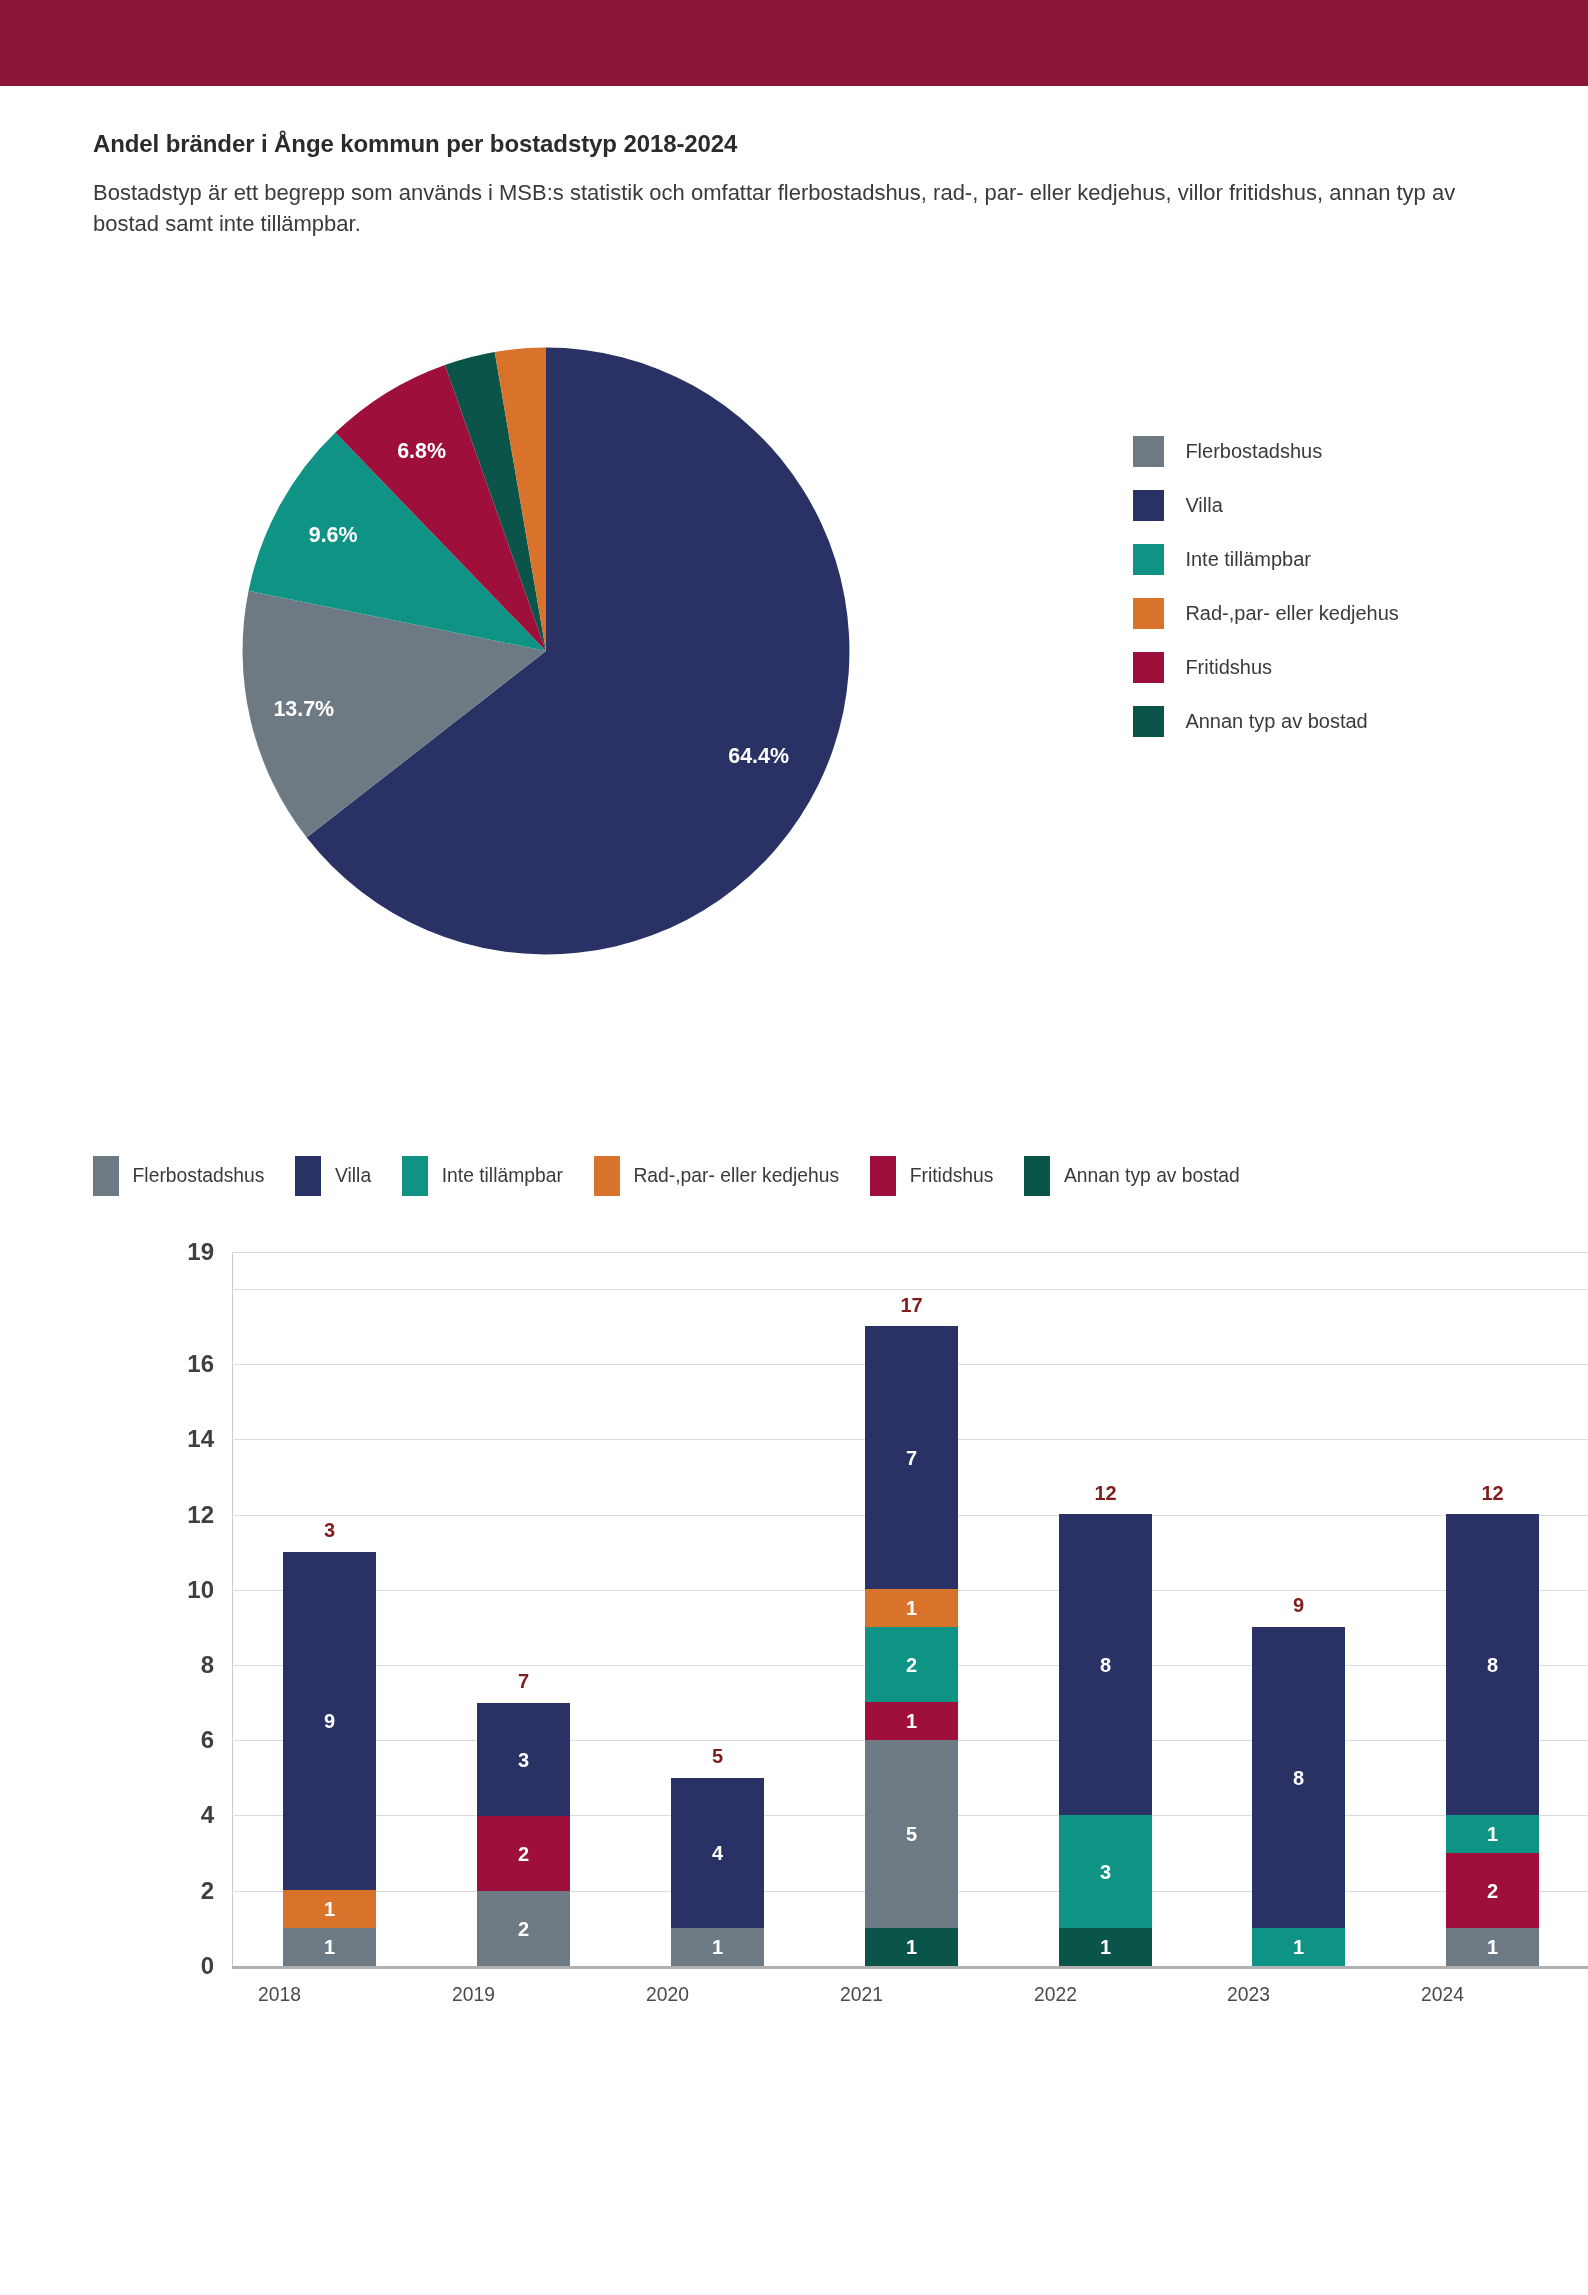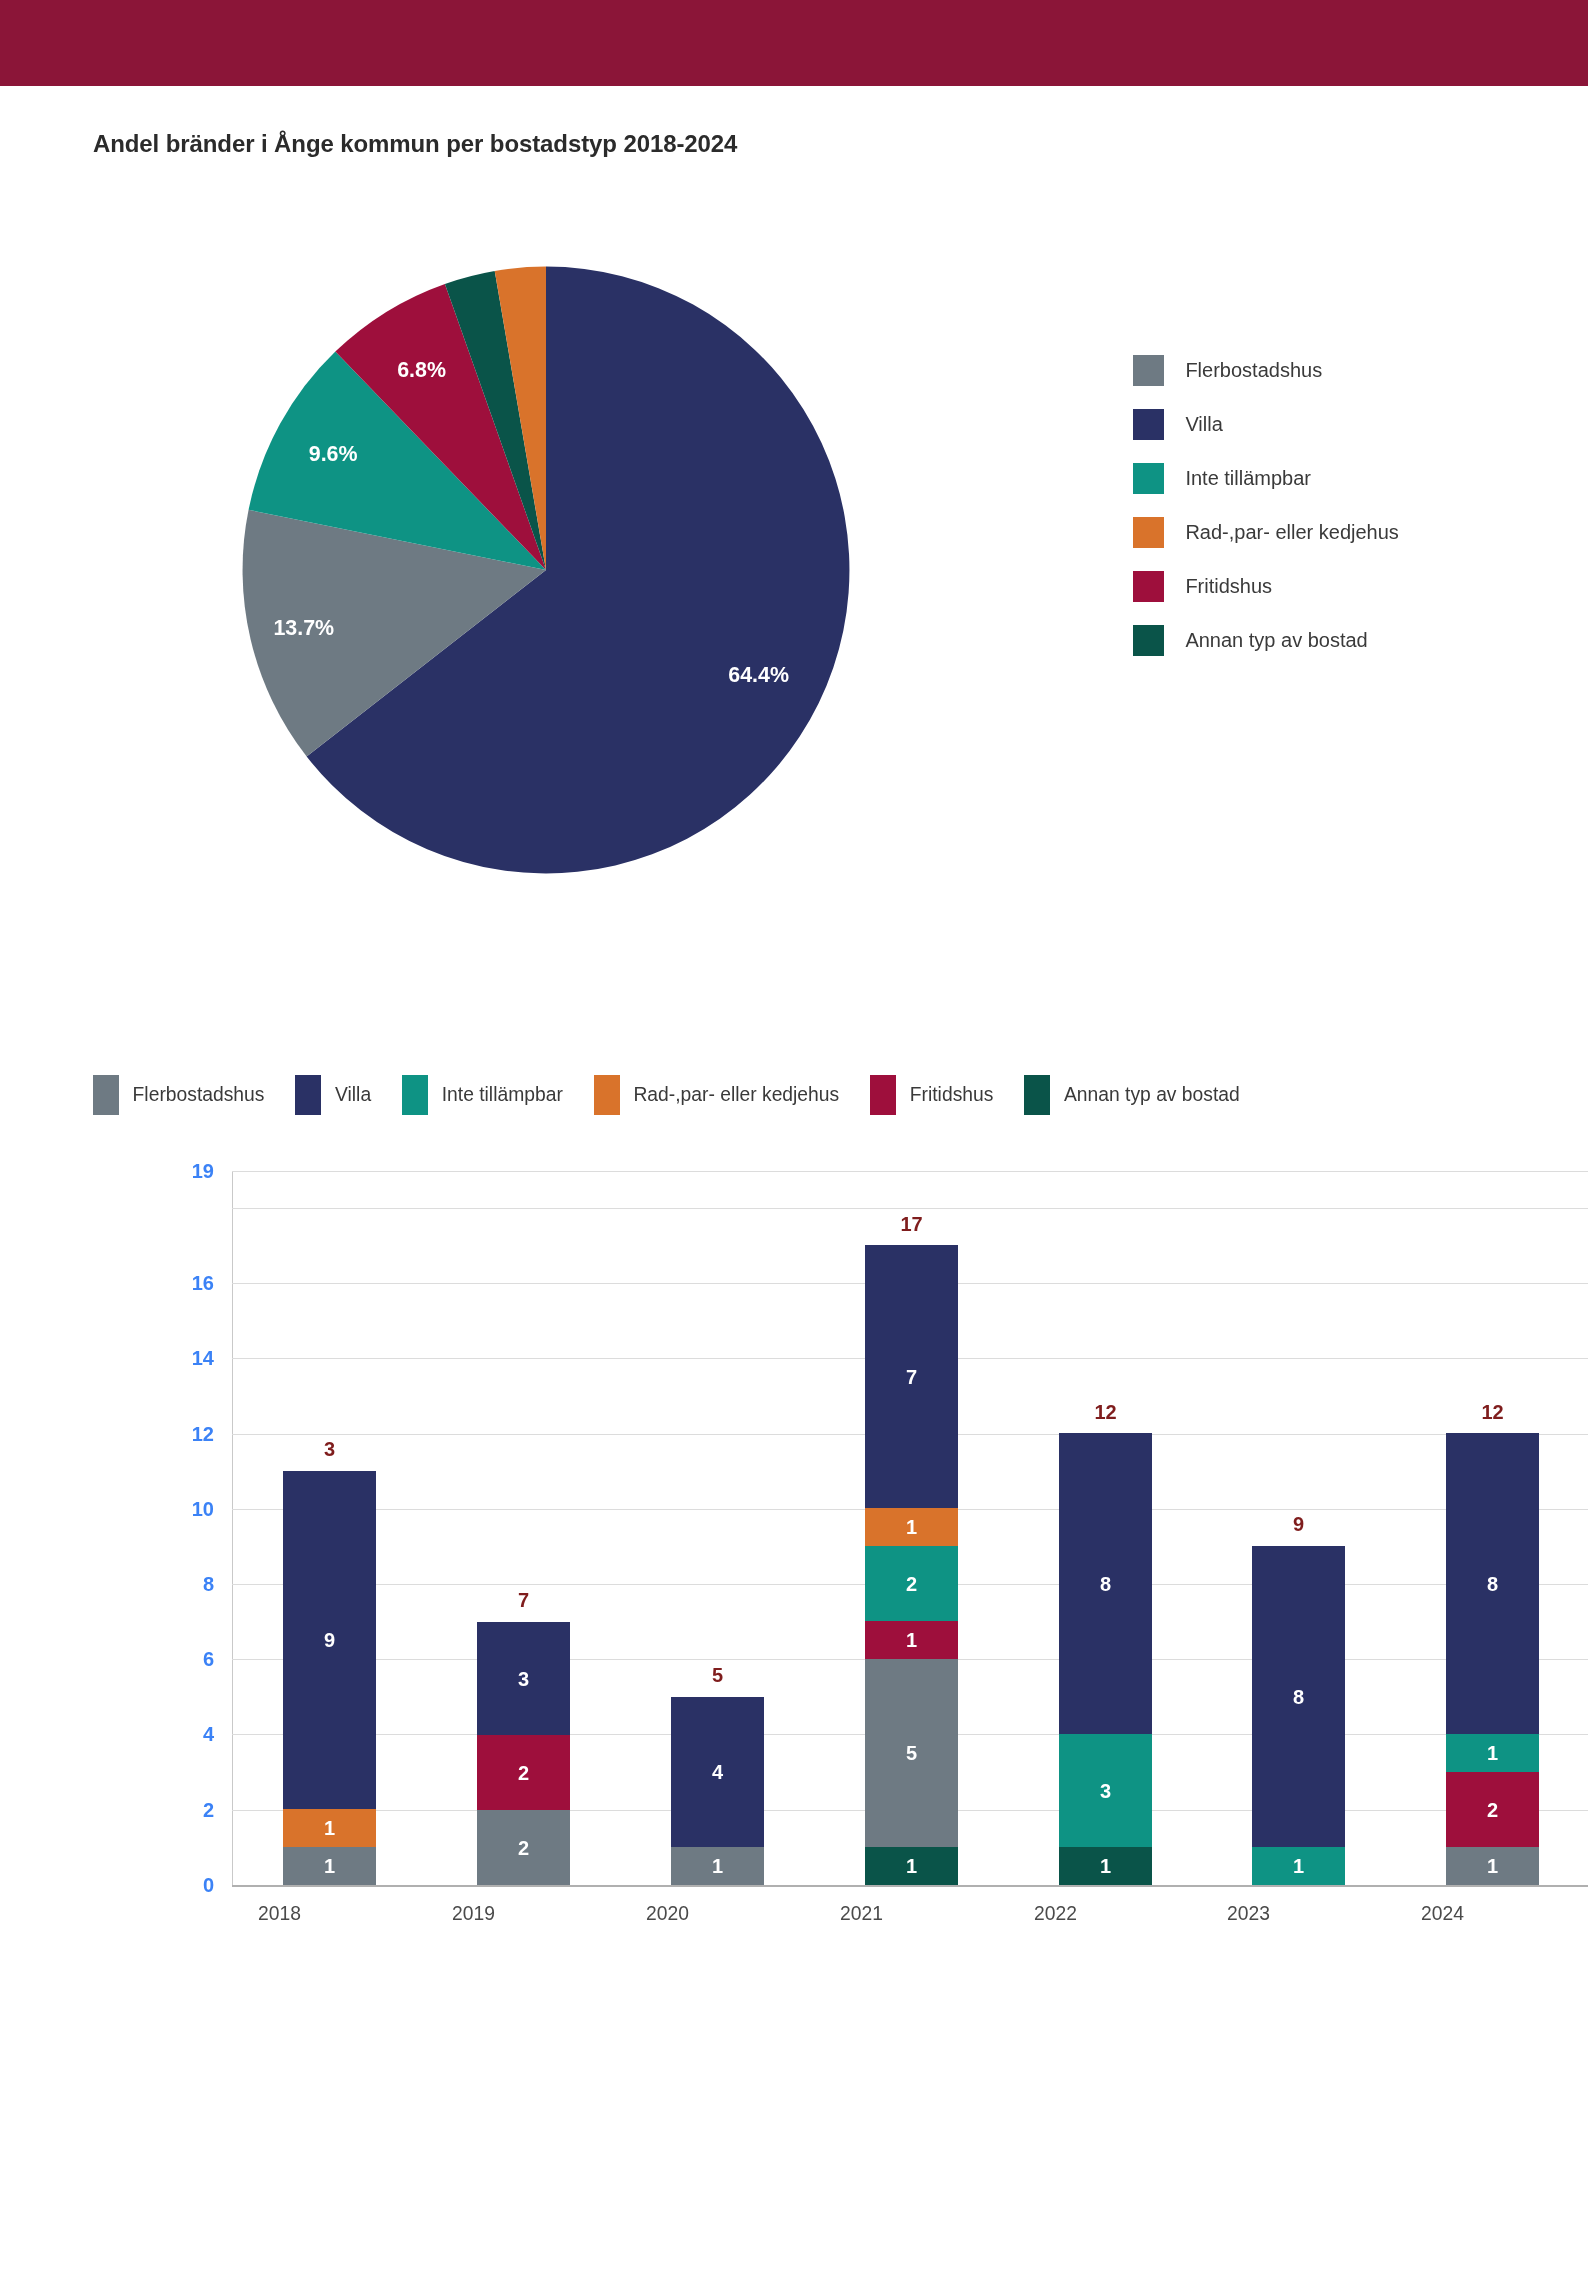--- a/index.html
+++ b/index.html
@@ -127,23 +127,23 @@
     position: absolute;
     left: 139px; top: 729px;
     width: 1357px; height: 2.1px;
     background: #b0b0b0;
   }
   .ytick-inner {
     position: absolute;
     left: 29px;
     width: 93px;
     text-align: right;
-    font-size: 20px;
-    font-weight: bold;
-    color: #3b82f6;
+    font-size: 24px;
+    font-weight: bold;
+    color: #404040;
     transform: translateY(-50%);
   }
   .bar-col {
     position: absolute;
     bottom: 0;
     width: 93px;
   }
   .seg {
     position: relative;
     width: 100%;
@@ -174,20 +174,21 @@
   }
 </style>
 </head>
 <body>
 
 <div class="top-banner"></div>
 
 <div class="content">
 
   <div class="pie-section-title">Andel bränder i Ånge kommun per bostadstyp 2018-2024</div>
+  <div class="pie-section-desc">Bostadstyp är ett begrepp som används i MSB:s statistik och omfattar flerbostadshus, rad-, par- eller kedjehus, villor fritidshus, annan typ av bostad samt inte tillämpbar.</div>
 
   <div class="pie-block">
     <div class="pie-wrap">
       <svg class="pie-svg" viewBox="0 0 1000 1000" id="pie-svg">
           <path d="M 500 500 L 500 75 A 425 425 0 1 1 164.76655884113154 761.2346453454891 Z" fill="#2A3165"></path>
           <path d="M 500 500 L 164.76655884113154 761.2346453454891 A 425 425 0 0 1 83.44561924307499 415.69431886156934 Z" fill="#6E7A83"></path>
           <path d="M 500 500 L 83.44561924307499 415.69431886156934 A 425 425 0 0 1 204.9625323901928 194.09496129290062 Z" fill="#0E9384"></path>
           <path d="M 500 500 L 204.9625323901928 194.09496129290062 A 425 425 0 0 1 358.4155872346255 99.2770856790392 Z" fill="#9E0F3C"></path>
           <path d="M 500 500 L 358.4155872346255 99.2770856790392 A 425 425 0 0 1 428.1746513632139 81.11323810222393 Z" fill="#0A5449"></path>
           <path d="M 500 500 L 428.1746513632139 81.11323810222393 A 425 425 0 0 1 499.99999999999994 75 Z" fill="#D9732B"></path>

